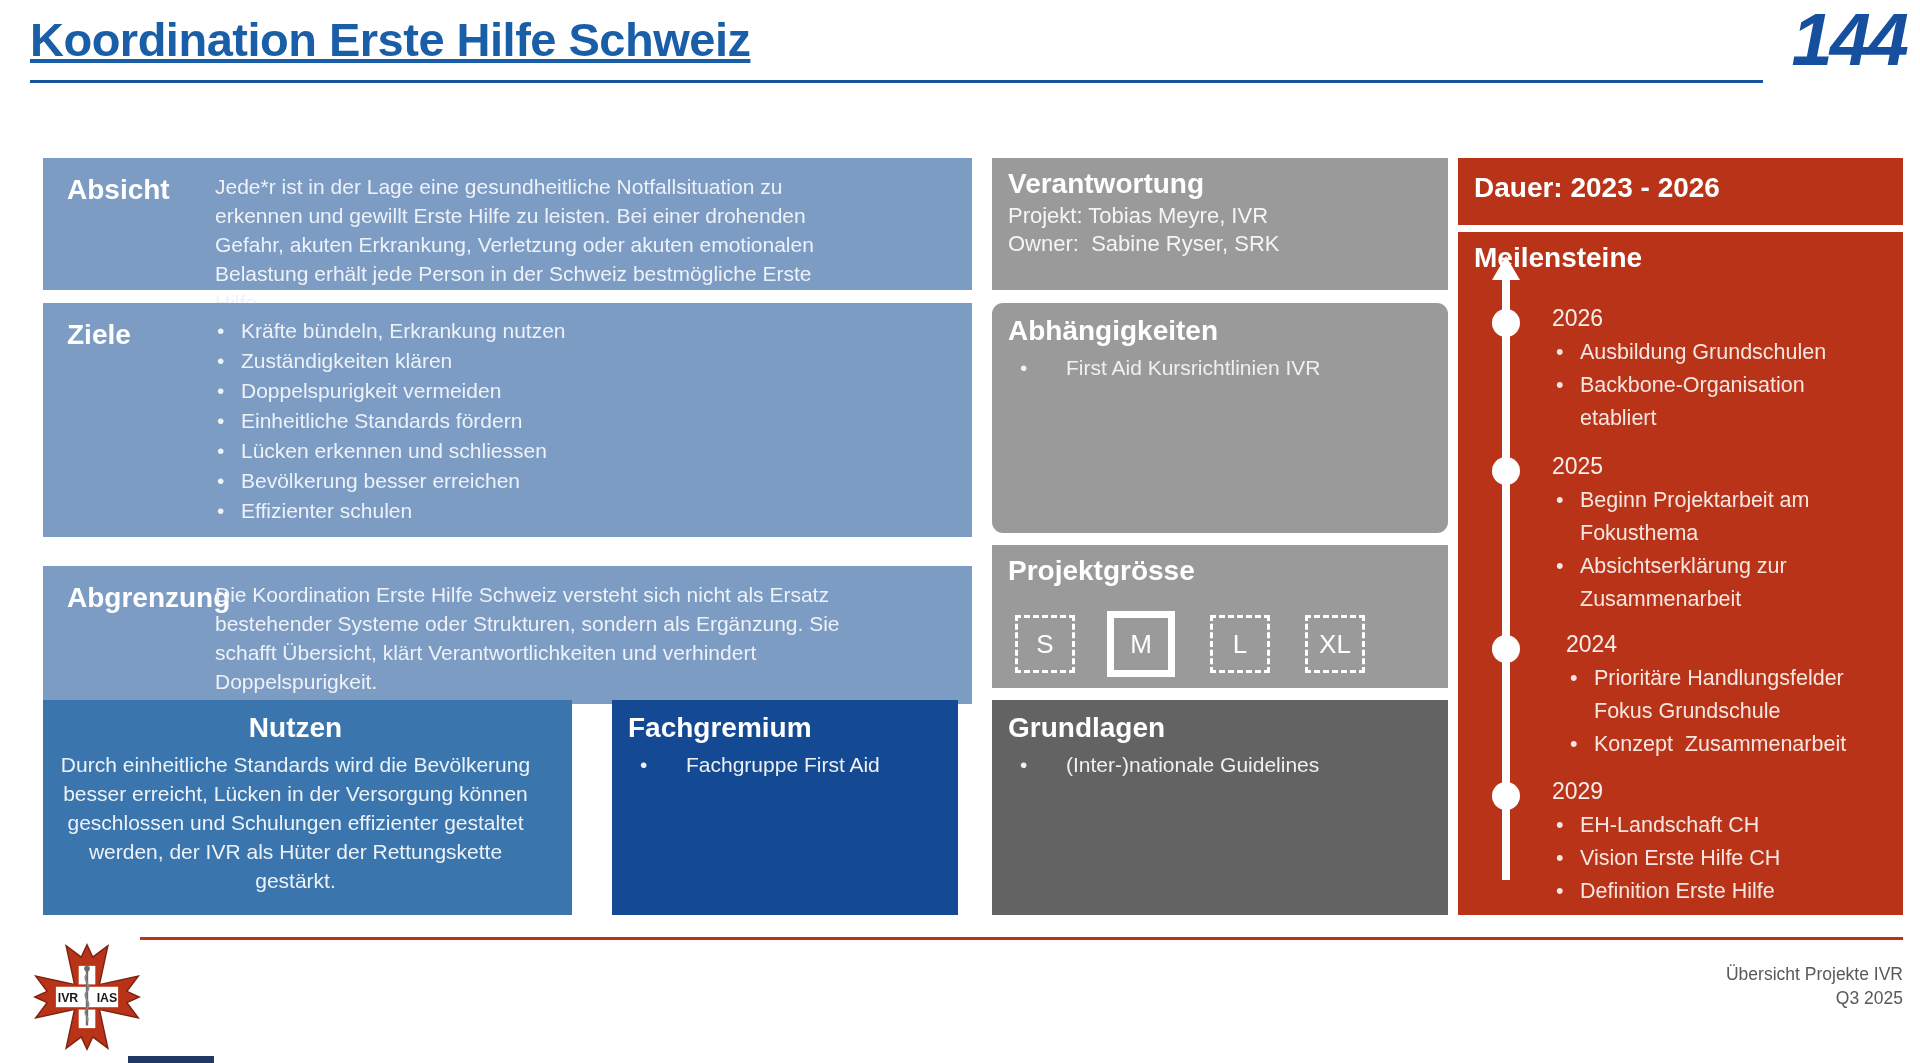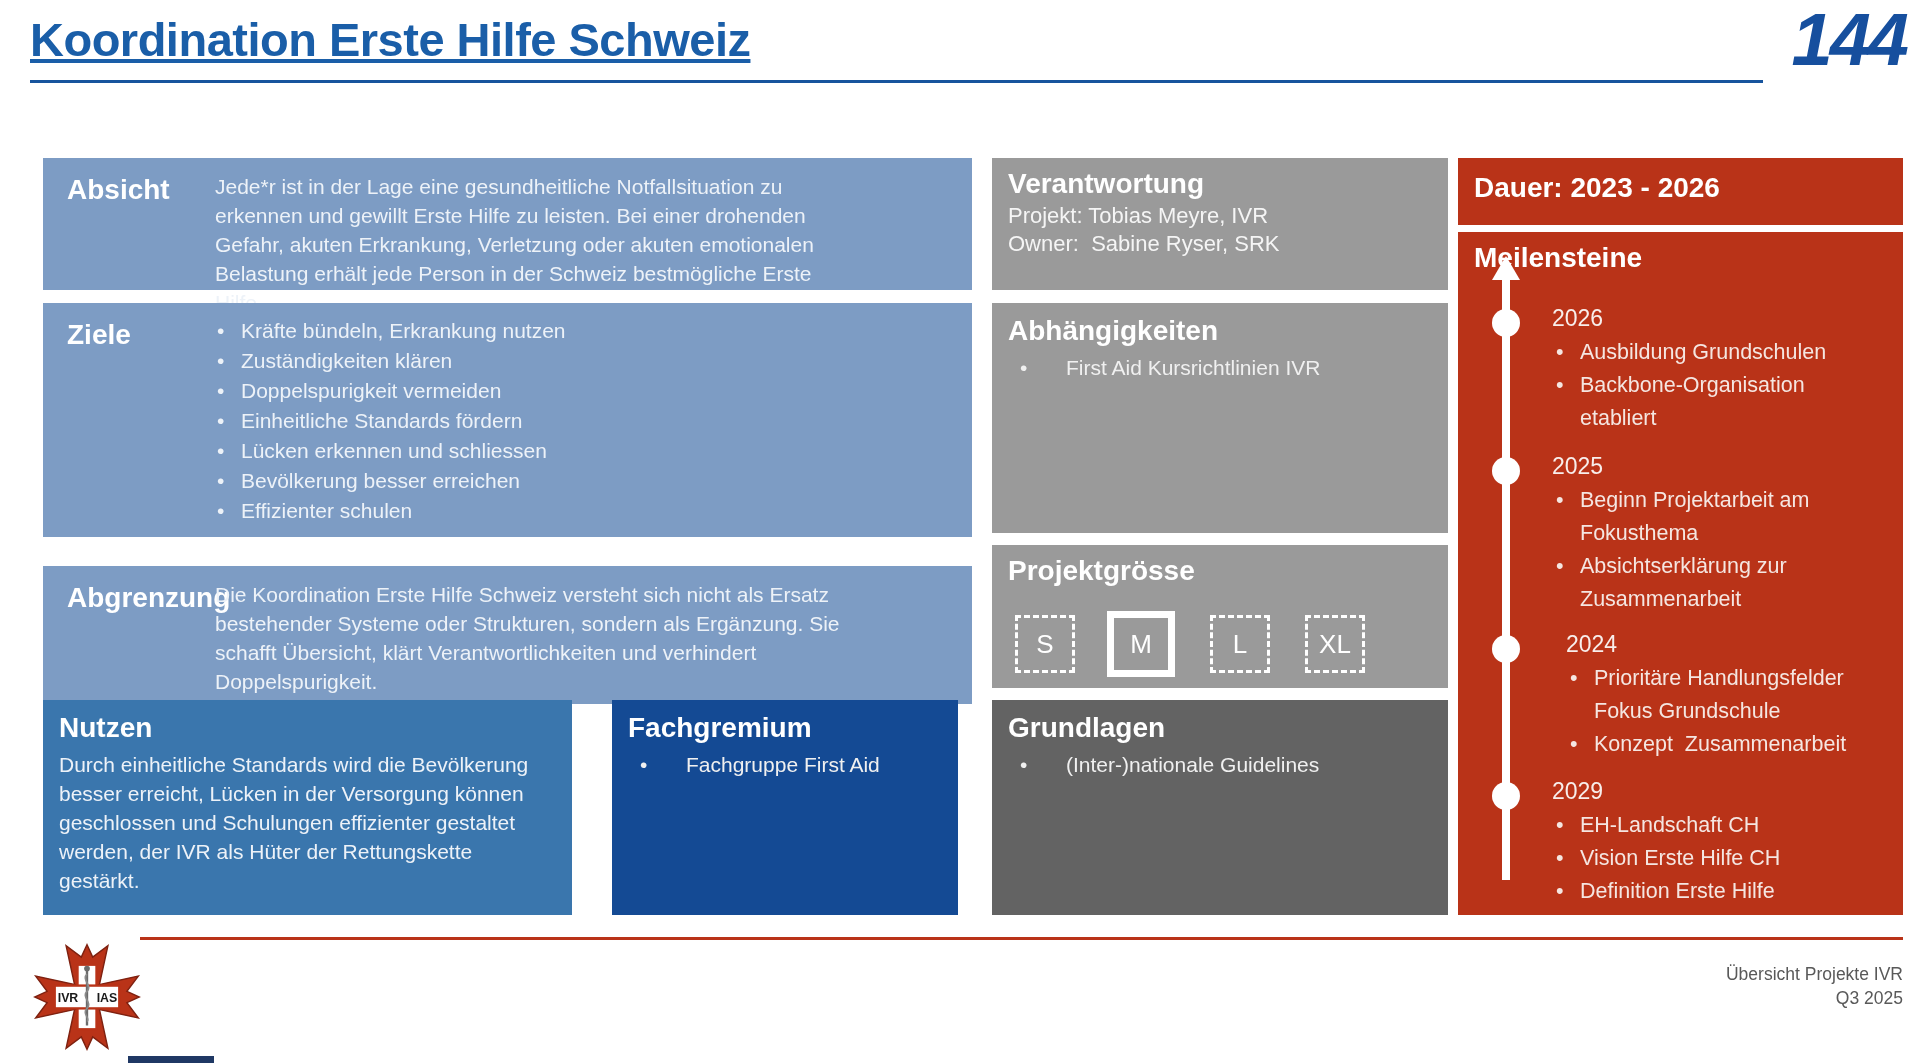--- a/index.html
+++ b/index.html
@@ -97,37 +97,37 @@
       <div class="b-item">Bevölkerung besser erreichen</div>
       <div class="b-item">Effizienter schulen</div>
     </div>
   </div>
 
   <div class="box lightblue" style="left:43px;top:566px;width:929px;height:138px;">
     <div class="box-label side-label">Abgrenzung</div>
     <div class="side-content" style="width:640px;">Die Koordination Erste Hilfe Schweiz versteht sich nicht als Ersatz bestehender Systeme oder Strukturen, sondern als Ergänzung. Sie schafft Übersicht, klärt Verantwortlichkeiten und verhindert Doppelspurigkeit.</div>
   </div>
 
-  <div class="box midblue" style="left:43px;top:700px;width:529px;height:215px;padding:12px 40px 0 16px;">
+  <div class="box midblue" style="left:43px;top:700px;width:529px;height:215px;padding:12px 40px 0 16px;text-align:center;">
     <div class="box-title">Nutzen</div>
     <div class="body-text">Durch einheitliche Standards wird die Bevölkerung besser erreicht, Lücken in der Versorgung können geschlossen und Schulungen effizienter gestaltet werden, der IVR als Hüter der Rettungskette gestärkt.</div>
   </div>
 
   <div class="box darkblue" style="left:612px;top:700px;width:346px;height:215px;padding:12px 16px 0 16px;">
     <div class="box-title">Fachgremium</div>
     <div class="tab-item">Fachgruppe First Aid</div>
   </div>
 
   <div class="box gray" style="left:992px;top:158px;width:456px;height:132px;padding:10px 16px 0 16px;">
     <div class="box-title" style="margin-bottom:2px;">Verantwortung</div>
     <div class="v-line">Projekt: Tobias Meyre, IVR</div>
     <div class="v-line">Owner:  Sabine Ryser, SRK</div>
   </div>
 
-  <div class="box gray" style="left:992px;top:303px;width:456px;height:230px;padding:12px 16px 0 16px;">
+  <div class="box gray" style="left:992px;top:303px;width:456px;height:230px;padding:12px 16px 0 16px;border-radius:11px;">
     <div class="box-title">Abhängigkeiten</div>
     <div class="tab-item">First Aid Kursrichtlinien IVR</div>
   </div>
 
   <div class="box gray" style="left:992px;top:545px;width:456px;height:143px;">
     <div class="box-title" style="position:absolute;left:16px;top:10px;">Projektgrösse</div>
     <div class="size-chip" style="left:23px;top:70px;">S</div>
     <div class="size-chip selected" style="left:115px;top:66px;">M</div>
     <div class="size-chip" style="left:218px;top:70px;">L</div>
     <div class="size-chip" style="left:313px;top:70px;">XL</div>

